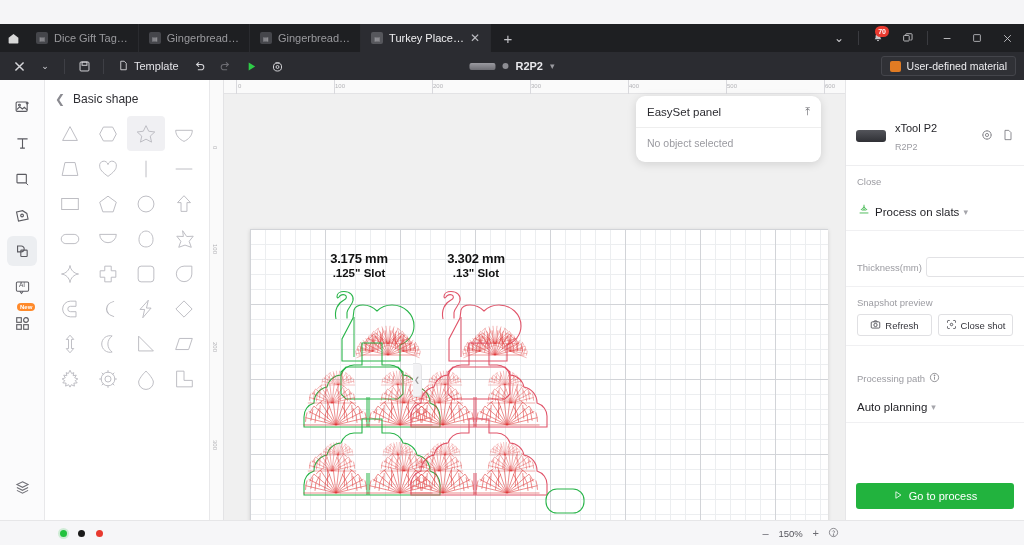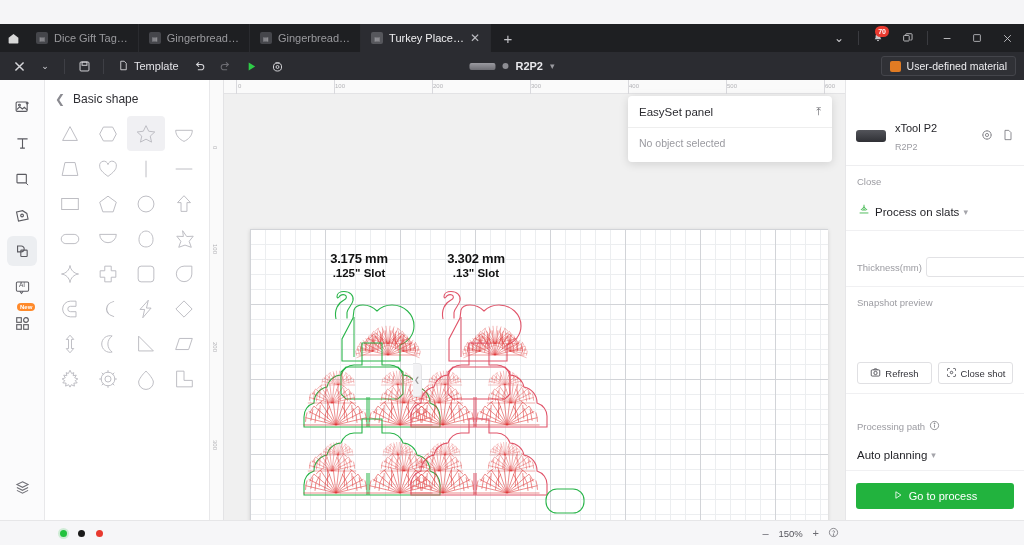--- a/index.html
+++ b/index.html
@@ -158,22 +158,22 @@
       linear-gradient(to bottom, #d2d4d8 1px, transparent 1px);
     background-size: 75px 75px;
   }
   .art-label { position: absolute; font-weight: bold; color: #111; text-align: center;
     font-family: "Liberation Sans", sans-serif; }
   .art-label .l1 { font-size: 13px; letter-spacing: -0.2px; }
   .art-label .l2 { font-size: 11.5px; margin-top: 1px; }
 
   
   .easyset {
-    position: absolute; right: 13px; top: 16px; width: 204px; background: #fff;
-    border-radius: 4px; box-shadow: 0 2px 10px rgba(0,0,0,.13); z-index: 8; overflow: hidden;
+    position: absolute; right: 24px; top: 16px; width: 185px; background: #fff;
+    border-radius: 9px; box-shadow: 0 2px 10px rgba(0,0,0,.13); z-index: 8; overflow: hidden;
   }
   .easyset-head {
     display: flex; align-items: center; justify-content: space-between;
     padding: 9px 11px; font-size: 11.5px; color: #2b2b30; border-bottom: 1px solid #eee;
   }
   .easyset-body { padding: 9px 11px 13px 11px; font-size: 10.5px; color: #9a9aa0; }
 
   
   .right {
     width: 179px; flex: 0 0 179px; background: #fff; border-left: 1px solid #e6e6e8;
@@ -196,21 +196,21 @@
   .row { display: flex; align-items: center; gap: 4px; margin-top: 16px; }
   .mode-val { font-size: 11.5px; color: #1f1f24; }
   .field {
     flex: 1; height: 20px; border: 1px solid #e2e2e5; border-radius: 3px; background: #fff;
   }
   .ic-btn { color: #76767c; font-size: 11px; cursor: pointer; }
   .btn-pair { display: flex; gap: 6px; margin-top: 6px; }
   .obtn {
     flex: 1; height: 22px; border: 1px solid #e0e0e3; border-radius: 3px;
     display: flex; align-items: center; justify-content: center; gap: 4px;
-    font-size: 9.5px; color: #33333a; cursor: pointer; background: #fff; margin-top: 48px;
+    font-size: 9.5px; color: #33333a; cursor: pointer; background: #fff;
   }
   .pp-val { font-size: 11.5px; color: #1f1f24; }
   .spacer { flex: 1; }
   .go-wrap { padding: 9px 10px 11px 10px; }
   .go-btn {
     width: 100%; height: 26px; background: #22b33e; color: #fff; border: none;
     border-radius: 3px; font-size: 11px; cursor: pointer; display: flex;
     align-items: center; justify-content: center; gap: 6px;
     font-family: "Liberation Sans", sans-serif;
   }

